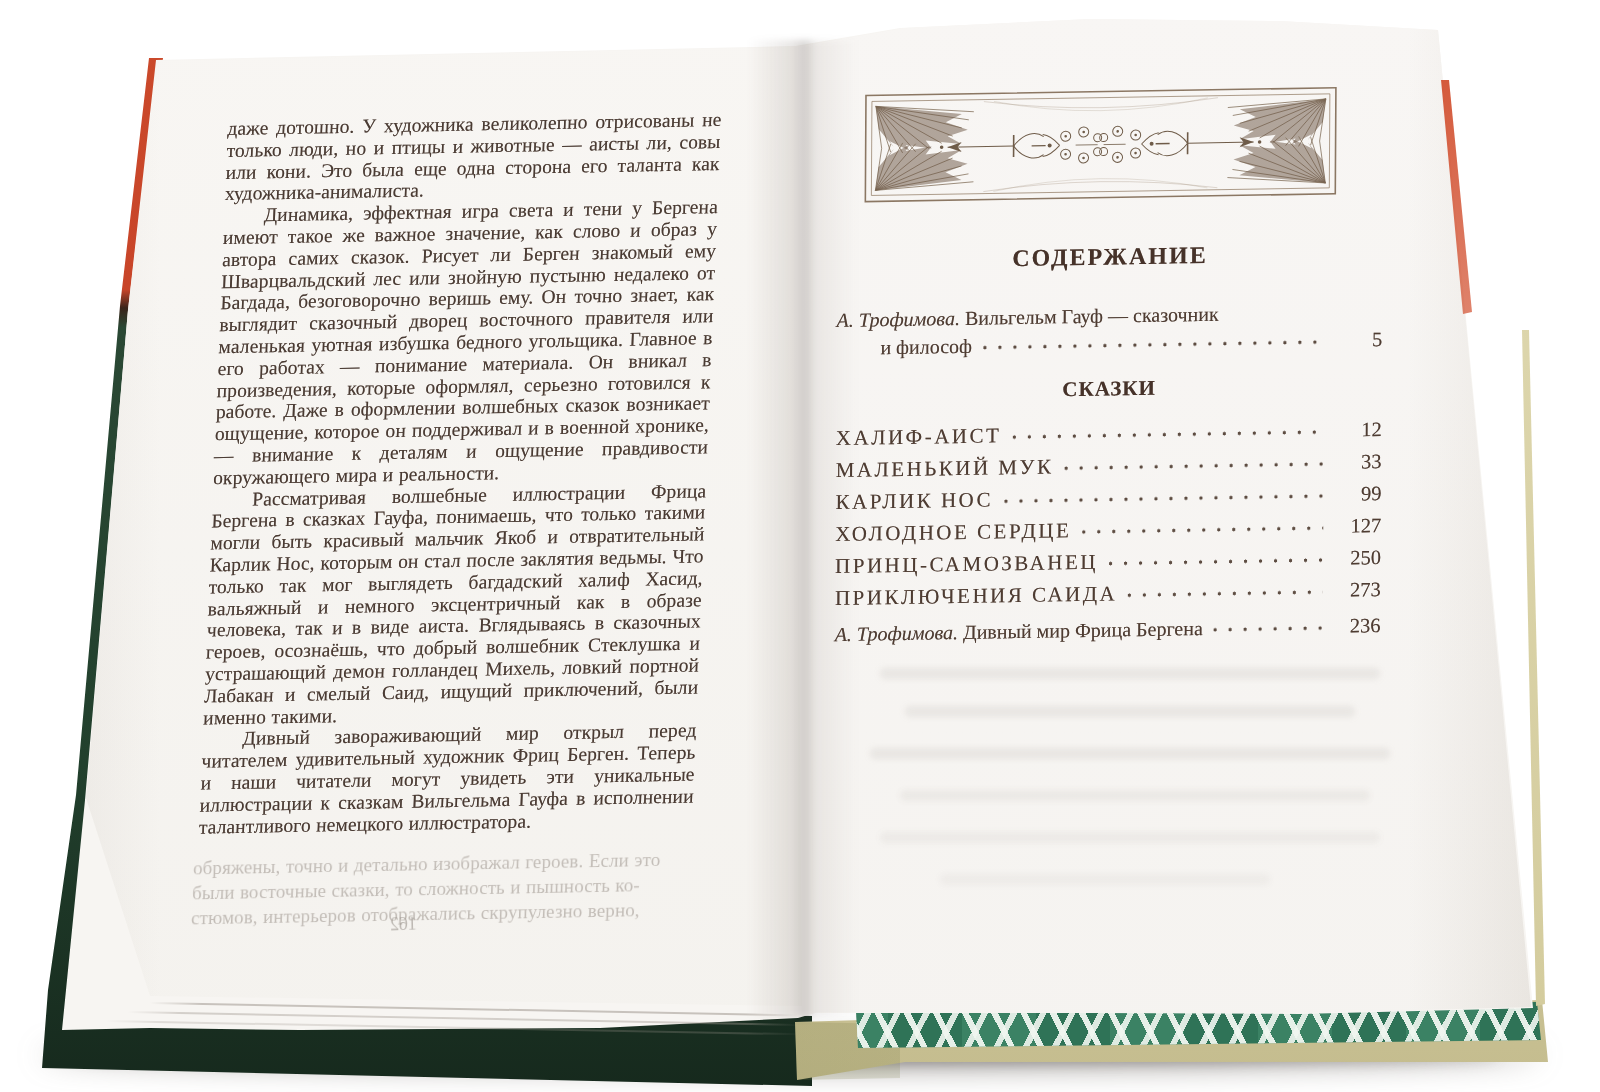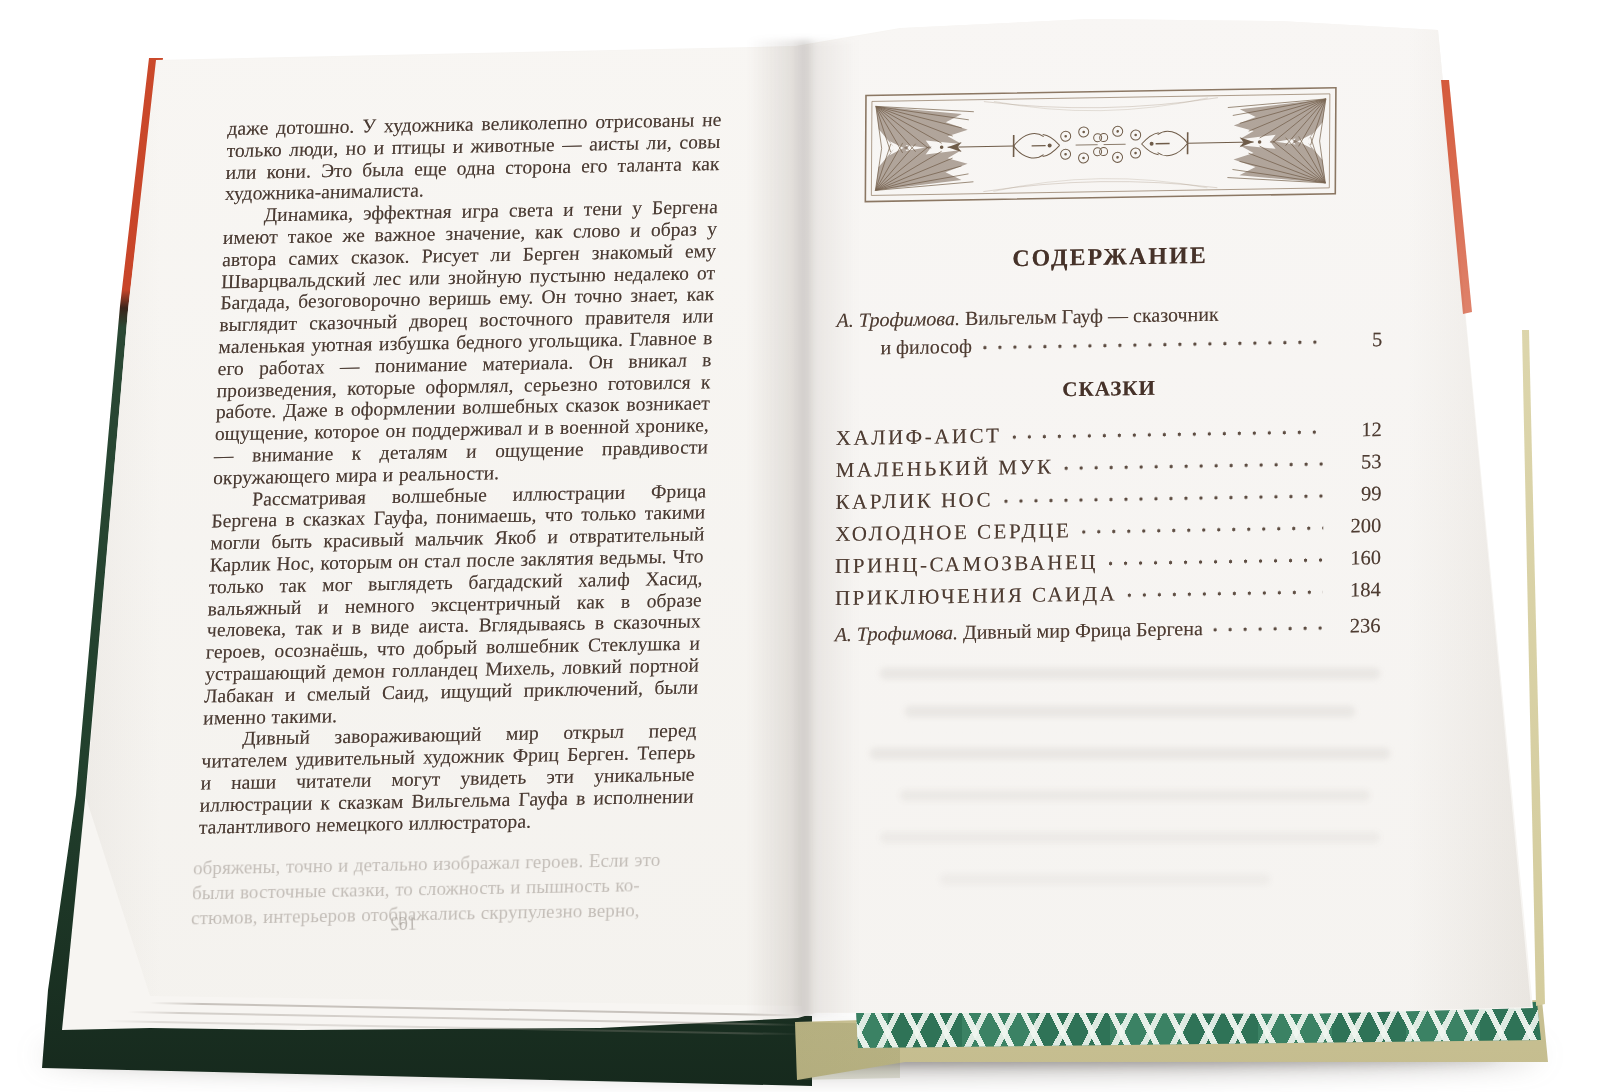--- a/index.html
+++ b/index.html
@@ -221,41 +221,41 @@
 
     <div class="toc-list">
       <div class="toc-row">
         <span class="title">ХАЛИФ-АИСТ</span>
         <span class="leader"></span>
         <span class="num">12</span>
       </div>
       <div class="toc-row">
         <span class="title">МАЛЕНЬКИЙ МУК</span>
         <span class="leader"></span>
-        <span class="num">53</span>
+        <span class="num">33</span>
       </div>
       <div class="toc-row">
         <span class="title">КАРЛИК НОС</span>
         <span class="leader"></span>
         <span class="num">99</span>
       </div>
       <div class="toc-row">
         <span class="title">ХОЛОДНОЕ СЕРДЦЕ</span>
         <span class="leader"></span>
-        <span class="num">200</span>
+        <span class="num">127</span>
       </div>
       <div class="toc-row">
         <span class="title">ПРИНЦ-САМОЗВАНЕЦ</span>
         <span class="leader"></span>
-        <span class="num">160</span>
+        <span class="num">250</span>
       </div>
       <div class="toc-row">
         <span class="title">ПРИКЛЮЧЕНИЯ САИДА</span>
         <span class="leader"></span>
-        <span class="num">184</span>
+        <span class="num">273</span>
       </div>
     </div>
 
     <div class="toc-outro">
       <span><span class="author">А. Трофимова.</span>&nbsp;<span>Дивный мир Фрица Бергена</span></span>
       <span class="leader"></span>
       <span class="num">236</span>
     </div>
   </div>
 

